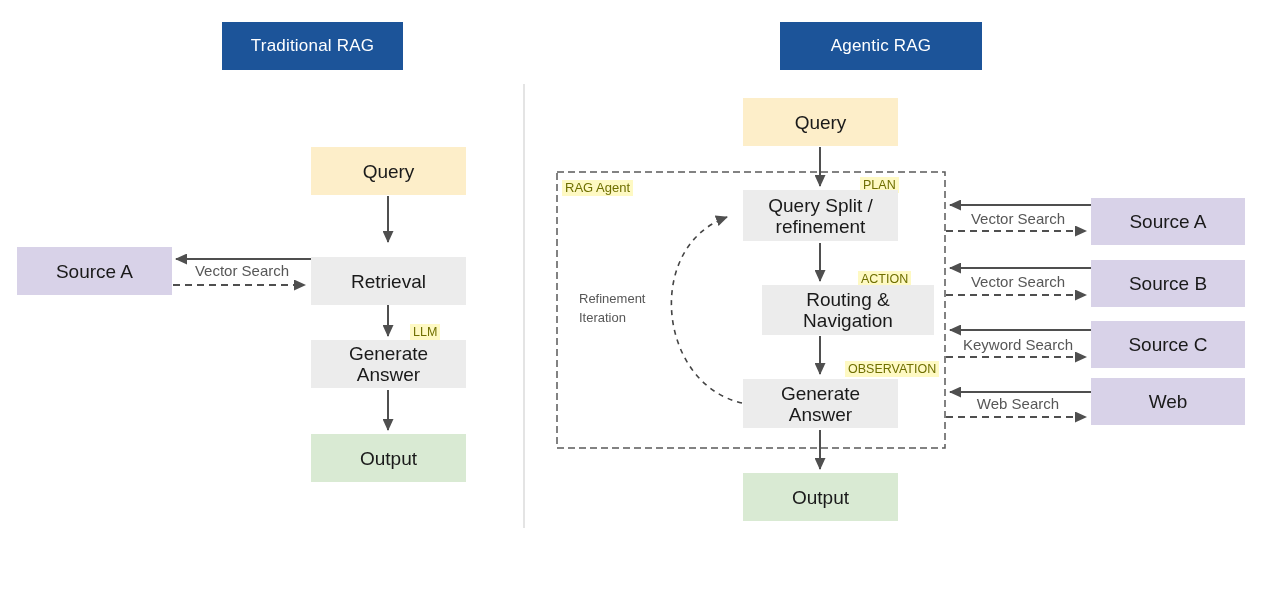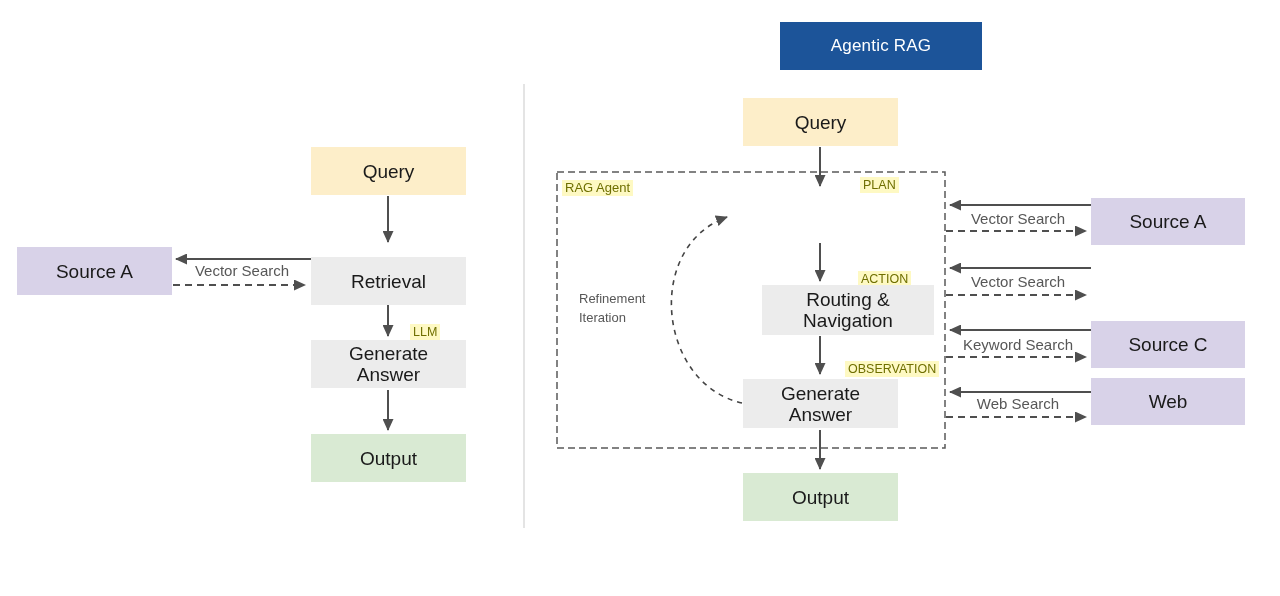--- a/index.html
+++ b/index.html
@@ -71,20 +71,21 @@
     <line x1="1091" y1="268" x2="950" y2="268" stroke="#4f4f4f" stroke-width="2" marker-end="url(#ah)"></line>
     <line x1="946" y1="295" x2="1086" y2="295" stroke="#4f4f4f" stroke-width="1.8" stroke-dasharray="7,5" marker-end="url(#ah)"></line>
 
     <line x1="1091" y1="330" x2="950" y2="330" stroke="#4f4f4f" stroke-width="2" marker-end="url(#ah)"></line>
     <line x1="946" y1="357" x2="1086" y2="357" stroke="#4f4f4f" stroke-width="1.8" stroke-dasharray="7,5" marker-end="url(#ah)"></line>
 
     <line x1="1091" y1="392" x2="950" y2="392" stroke="#4f4f4f" stroke-width="2" marker-end="url(#ah)"></line>
     <line x1="946" y1="417" x2="1086" y2="417" stroke="#4f4f4f" stroke-width="1.8" stroke-dasharray="7,5" marker-end="url(#ah)"></line>
   </svg>
 
+  <div class="hdr" style="left:222px;top:22px;width:181px;height:48px;">Traditional RAG</div>
 
   <div class="node n-yellow" style="left:311px;top:147px;width:155px;height:48px;">Query</div>
 
   <div class="node n-purple" style="left:17px;top:247px;width:155px;height:48px;">Source A</div>
 
   <div class="node n-gray" style="left:311px;top:257px;width:155px;height:48px;">Retrieval</div>
 
   <div class="slabel" style="left:187px;top:263px;width:110px;">Vector Search</div>
 
   <div class="tag" style="left:410px;top:324px;">LLM</div>
@@ -95,40 +96,43 @@
   <div class="node n-green" style="left:311px;top:434px;width:155px;height:48px;">Output</div>
 
   <div class="hdr" style="left:780px;top:22px;width:202px;height:48px;">Agentic RAG</div>
 
   <div class="node n-yellow" style="left:743px;top:98px;width:155px;height:48px;">Query</div>
 
   <div class="tag" style="left:562px;top:180px;font-size:13px;">RAG Agent</div>
 
   <div class="tag" style="left:860px;top:177px;">PLAN</div>
 
+  <div class="node n-gray" style="left:743px;top:190px;width:155px;height:51px;">Query Split /
+refinement</div>
 
   <div class="tag" style="left:858px;top:271px;">ACTION</div>
 
   <div class="node n-gray" style="left:762px;top:285px;width:172px;height:50px;">Routing &amp;
 Navigation</div>
 
   <div class="mlabel" style="left:579px;top:289px;width:80px;">Refinement
 Iteration</div>
 
   <div class="tag" style="left:845px;top:361px;">OBSERVATION</div>
 
   <div class="node n-gray" style="left:743px;top:379px;width:155px;height:49px;">Generate
 Answer</div>
 
   <div class="node n-green" style="left:743px;top:473px;width:155px;height:48px;">Output</div>
 
   <div class="slabel" style="left:953px;top:211px;width:130px;">Vector Search</div>
   <div class="node n-purple" style="left:1091px;top:198px;width:154px;height:47px;">Source A</div>
 
   <div class="slabel" style="left:953px;top:274px;width:130px;">Vector Search</div>
+  <div class="node n-purple" style="left:1091px;top:260px;width:154px;height:47px;">Source B</div>
 
   <div class="slabel" style="left:953px;top:337px;width:130px;">Keyword Search</div>
   <div class="node n-purple" style="left:1091px;top:321px;width:154px;height:47px;">Source C</div>
 
   <div class="slabel" style="left:953px;top:396px;width:130px;">Web Search</div>
   <div class="node n-purple" style="left:1091px;top:378px;width:154px;height:47px;">Web</div>
 
 </div>
 
 </body></html>

